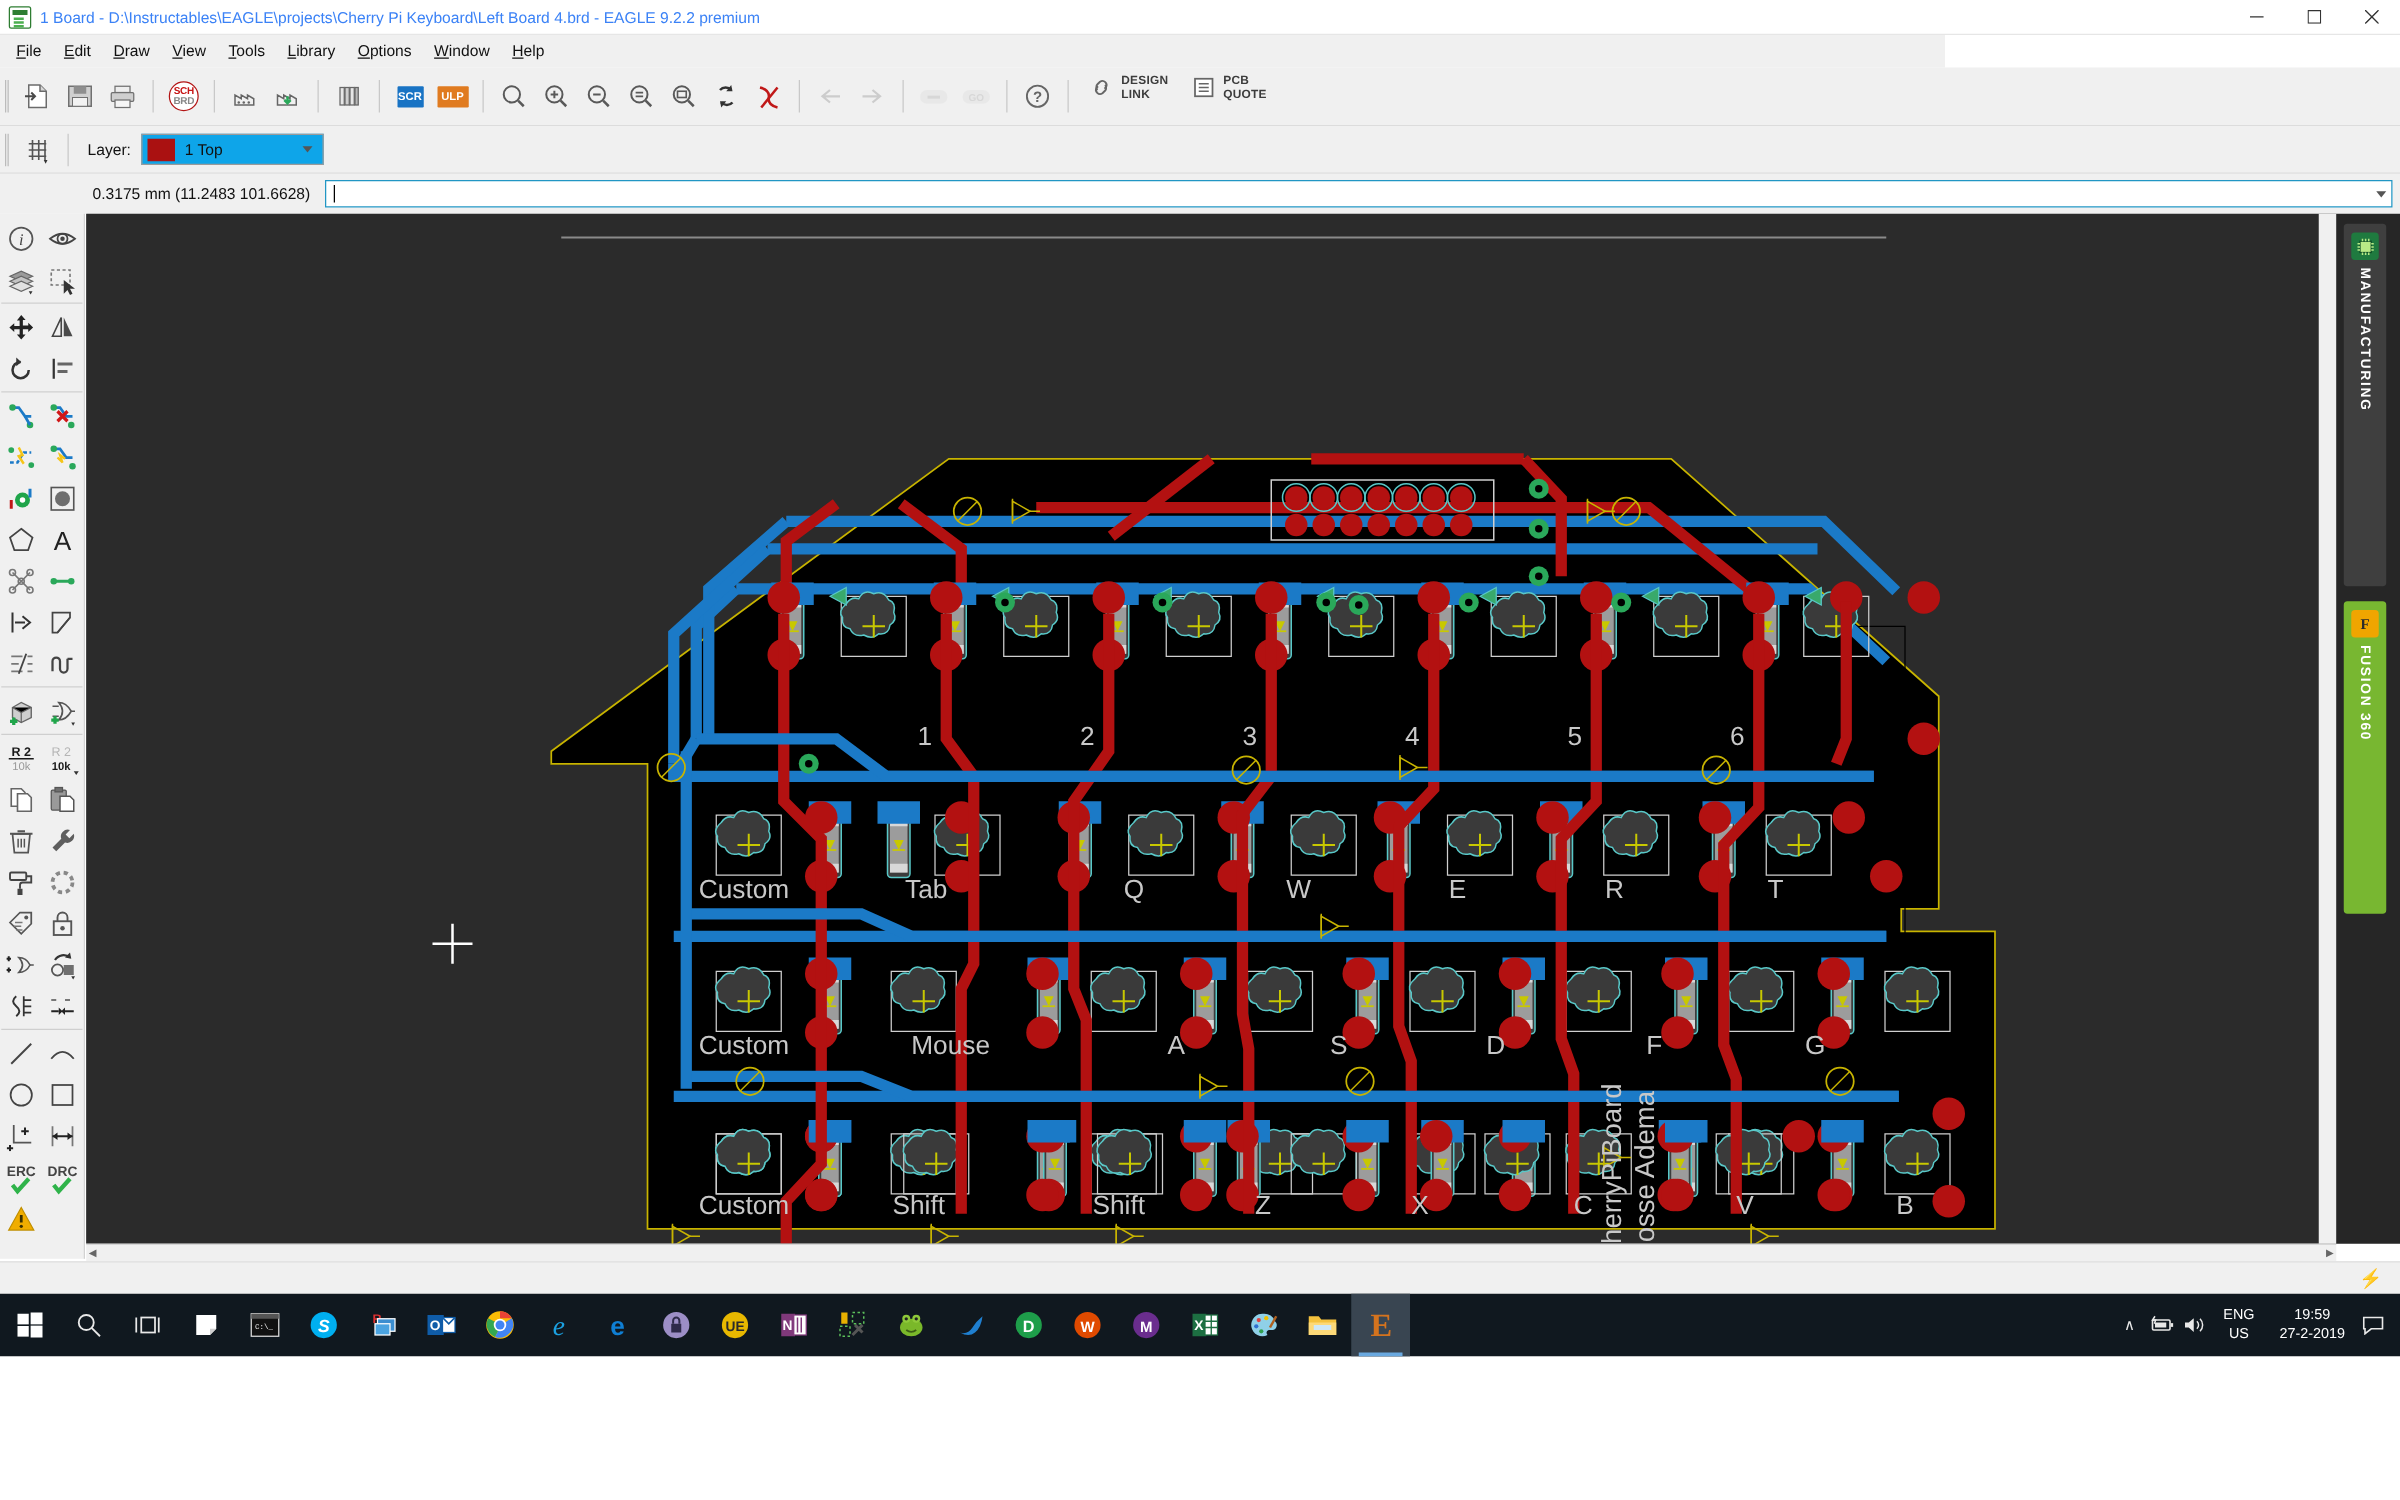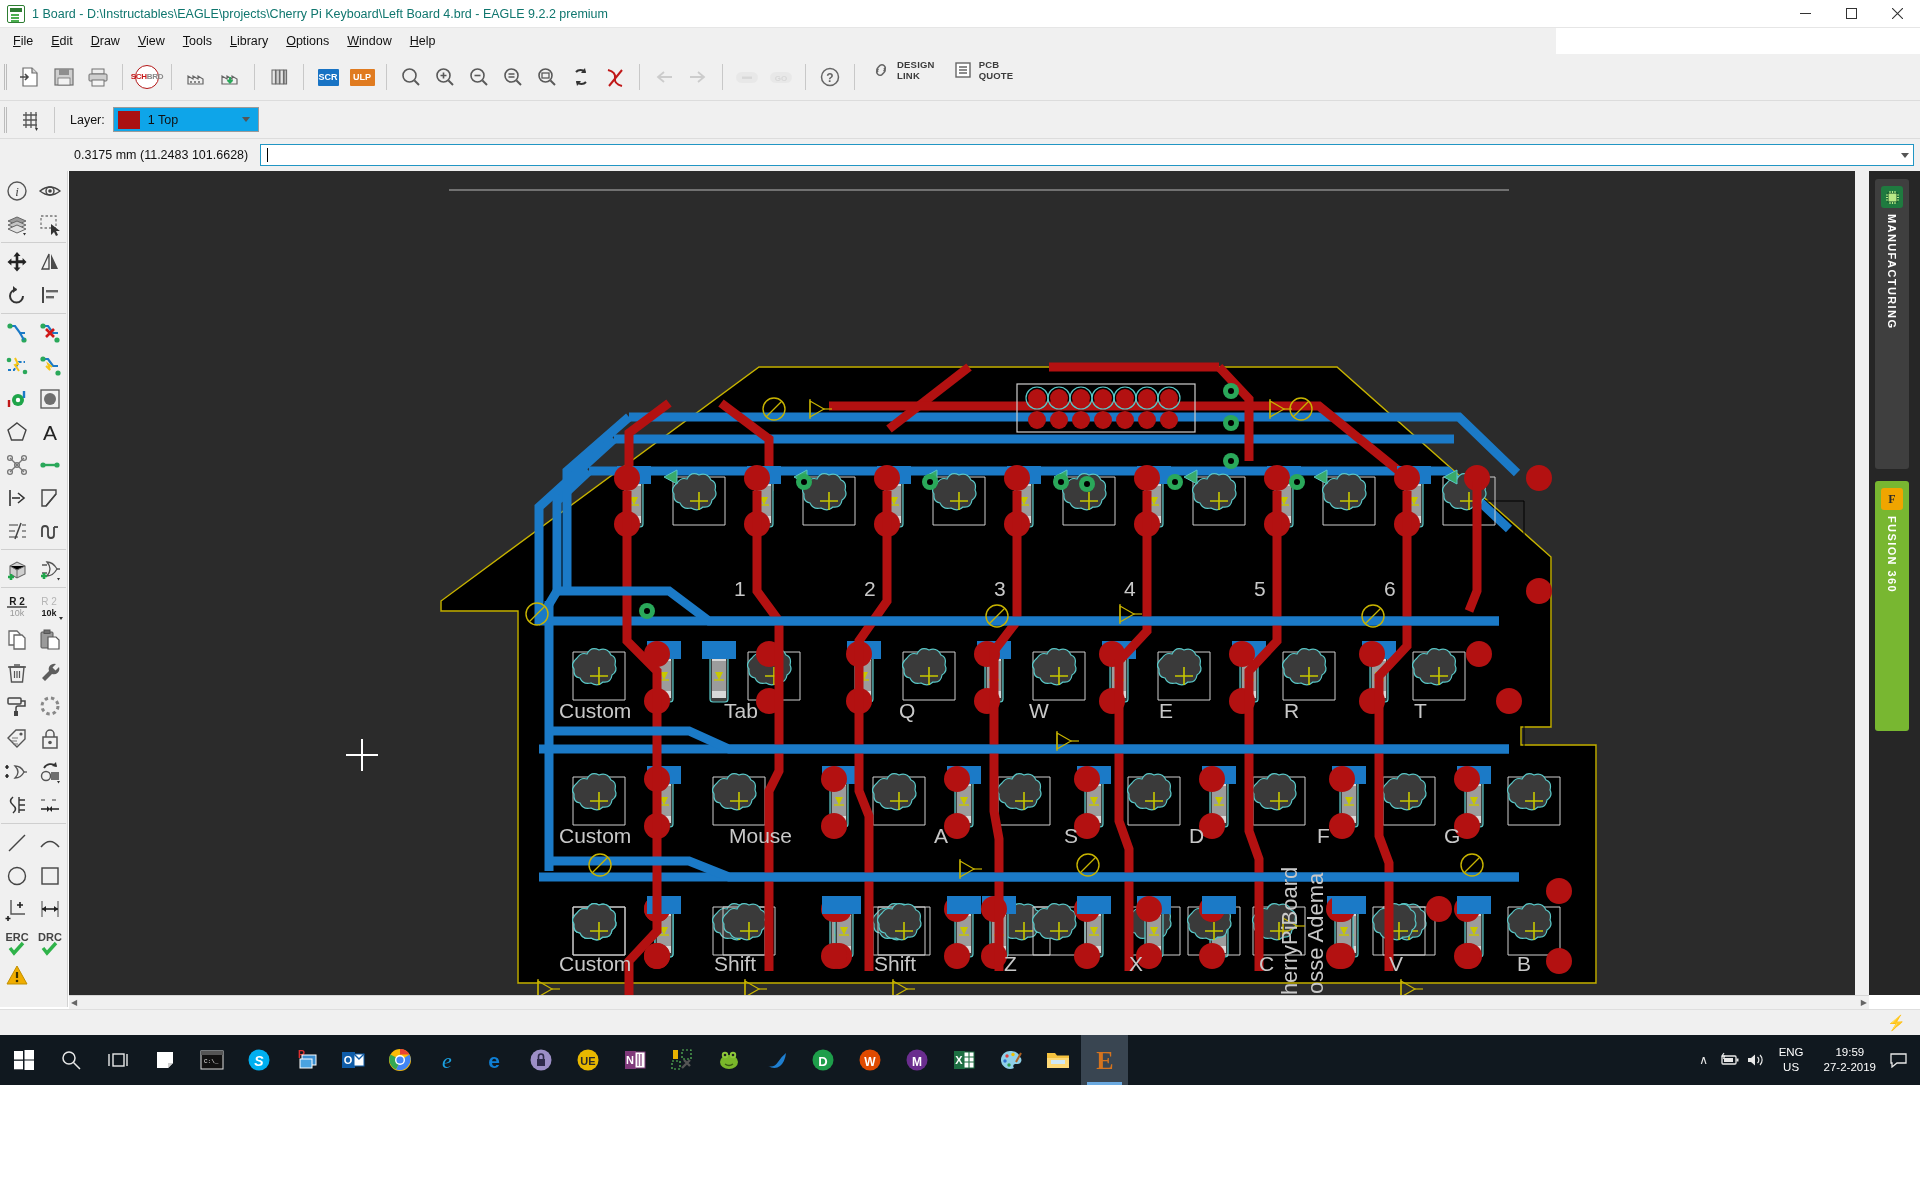--- a/index.html
+++ b/index.html
@@ -22,21 +22,21 @@
     position:relative; flex:0 0 auto;
   }
   .title-icon::before{
     content:""; position:absolute; left:2px; top:2px; right:2px; height:4px;
     background:#2e7d32;
   }
   .title-icon::after{
     content:""; position:absolute; left:3px; top:8px; width:8px; height:2px;
     background:#4caf50; box-shadow:0 3px 0 #4caf50, 0 6px 0 #4caf50;
   }
-  .title-text { font-size:12.5px; color:#0f766e; white-space:nowrap; }
+  .title-text { font-size:12.5px; color:#3b82f6; white-space:nowrap; }
   .win-buttons { margin-left:auto; display:flex; height:28px; }
   .win-btn {
     width:46px; height:28px; display:flex; align-items:center; justify-content:center;
     font-size:12px; color:#303030;
   }
 
   
   .menubar {
     position:absolute; left:0; top:28px; width:1556px; height:26px;
     background:#f0f0f0; display:flex; align-items:center; padding-left:4px;
@@ -60,21 +60,21 @@
   }
   .tb-btn.disabled{ opacity:.35; }
   .tb-wide {
     display:flex; align-items:flex-start; gap:6px; padding:0 9px; height:34px;
     flex:0 0 auto;
   }
   .tb-wide .lbl { font-size:9.5px; line-height:10.5px; color:#3c3c3c; font-weight:bold; letter-spacing:.2px;}
 
   .sch-ico{
     width:24px;height:24px;background:#fff;border:1px solid #b31515;border-radius:12px;
-    display:flex;flex-direction:row;align-items:center;justify-content:center;
+    display:flex;flex-direction:column;align-items:center;justify-content:center;
   }
   .sch-ico span{ font-size:8px;font-weight:bold;color:#c61616;line-height:8px;letter-spacing:-.3px;}
   .scr-ico{width:21px;height:17px;background:#1873c4;color:#fff;font-size:9px;font-weight:bold;
     display:flex;align-items:center;justify-content:center;border-radius:1px;}
   .ulp-ico{width:25px;height:17px;background:#e07b20;color:#fff;font-size:9px;font-weight:bold;
     display:flex;align-items:center;justify-content:center;border-radius:1px;}
 
   
   .toolbar2 {
     position:absolute; left:0; top:101px; width:1920px; height:38px;

